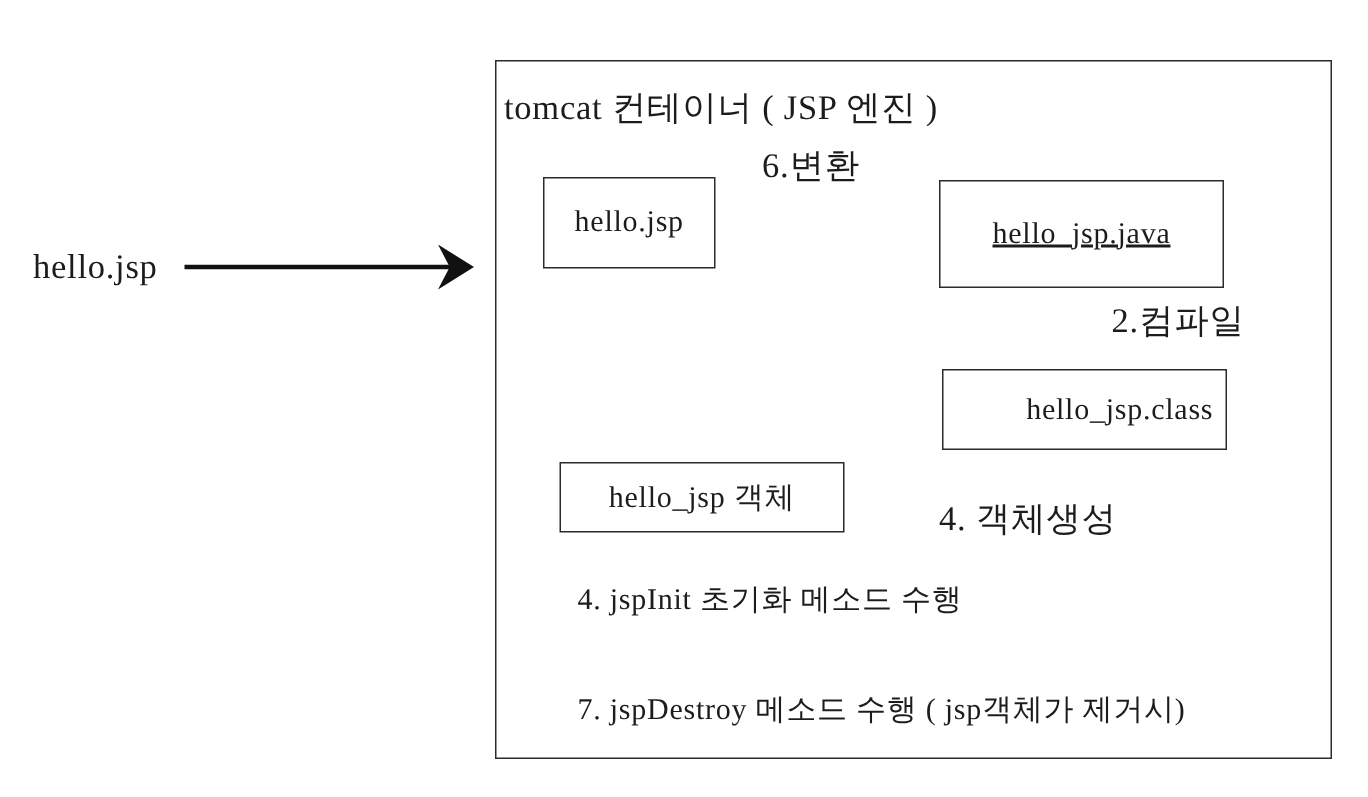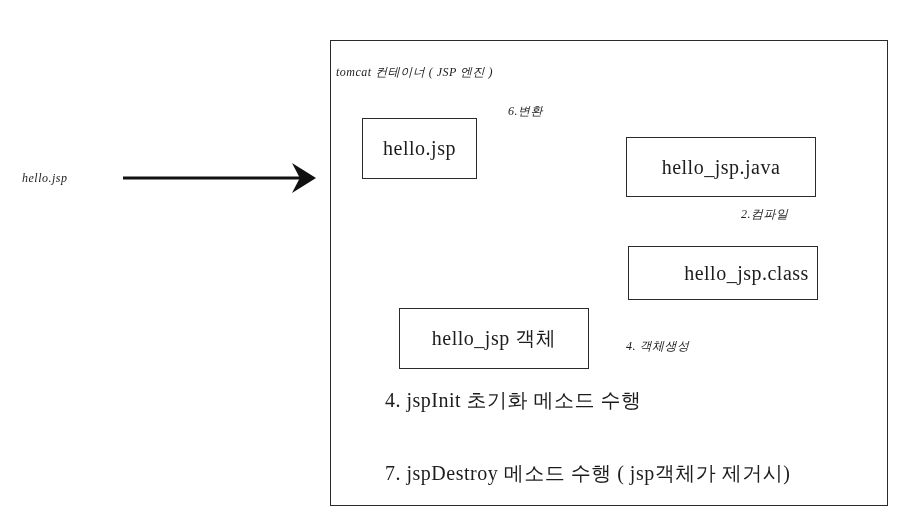--- a/index.html
+++ b/index.html
@@ -35,30 +35,29 @@
     border: 1.6px solid #2b2b2b;
     background: #ffffff;
     display: flex;
     align-items: center;
     justify-content: center;
     font-size: 20px;
     white-space: nowrap;
     letter-spacing: 0.5px;
   }
   .n-jsp    { left: 362px; top: 118px; width: 115px; height: 61px; }
-  .n-java   { left: 626px; top: 137px; width: 190px; height: 60px; }
+  .n-java   { left: 626px; top: 120px; width: 190px; height: 72px; text-decoration: underline; }
   .n-class  { left: 628px; top: 246px; width: 190px; height: 54px; padding-left: 47px; }
-  .n-object { left: 373px; top: 308px; width: 190px; height: 61px; margin-left: 26px; }
+  .n-object { left: 373px; top: 308px; width: 190px; height: 47px; }
   .lbl {
     position: absolute;
-    font-size: 12px;
+    font-size: 23px;
     line-height: 24px;
     white-space: nowrap;
     letter-spacing: 0.5px;
-    font-style: italic;
   }
   .lbl-source { left: 22px;  top: 166px; }
   .lbl-title  { left: 336px; top: 60px;  }
   .lbl-e1     { left: 508px; top: 99px;  }
   .lbl-e2     { left: 741px; top: 202px; text-align: right; }
   .lbl-e3     { left: 626px; top: 334px; }
   .step {
     position: absolute;
     left: 385px;
     font-size: 20px;

